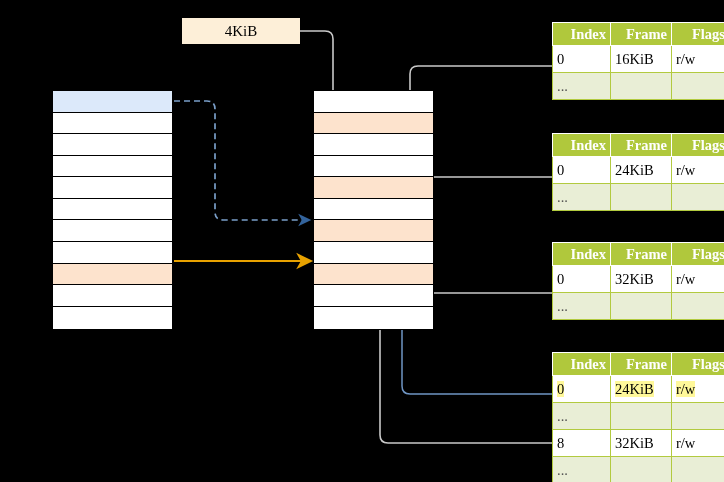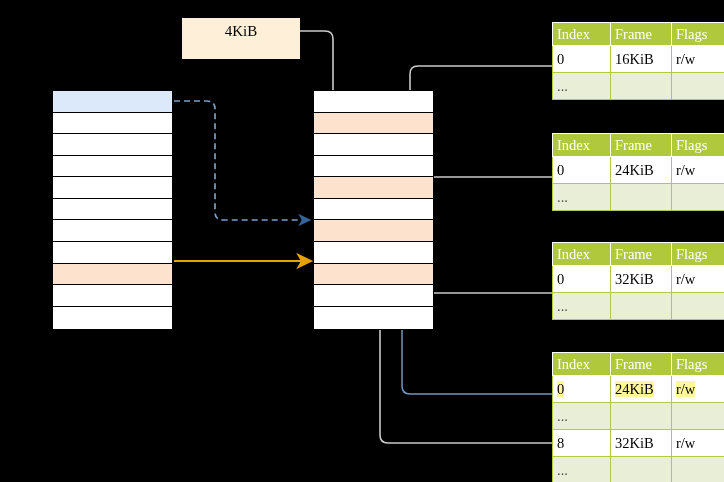--- a/index.html
+++ b/index.html
@@ -15,22 +15,22 @@
   .memrow.blue{background:#dce9fa;}
   .memrow.peach{background:#fde3cd;}
 
   
   .sizelabel{position:absolute;background:#fdefd8;color:#000;
              font-size:15px;line-height:26px;text-align:center;}
 
   
   .ptable{position:absolute;border-collapse:collapse;border:1px solid #b2ca3f;
           background:#fff;table-layout:fixed;}
-  .ptable th{background:#b0c83c;color:#fff;font-weight:normal;font-size:14.5px;
-             text-align:left;border:1px solid #ffffff;padding:2px 4px;height:23px;
+  .ptable th{background:#b0c83c;color:#fff;font-weight:bold;font-size:14.5px;
+             text-align:right;border:1px solid #ffffff;padding:2px 4px;height:23px;
              box-sizing:border-box;}
   .ptable td{font-size:14.5px;color:#000;text-align:left;border:1px solid #b2ca3f;
              padding:1px 4px;height:27px;box-sizing:border-box;background:#fff;}
   .ptable tr.ellipsis td{background:#e9eed6;color:#555;}
   .ptable td .hl{background:#fff89a;}
   .c-index{width:58px;}
   .c-frame{width:61px;margin-left:36px;}
   .c-flags{width:58px;}
 </style>
 </head>
@@ -80,21 +80,21 @@
 
     <g>
       <path d="M552,394 L192,394 Q184,394 184,386 L184,223" fill="none" stroke="#6f95c4" stroke-width="1.5" transform="translate(218,0)" marker-end="url(#ah-blue)"></path>
     </g>
 
     <g>
       <path d="M552,443 L388,443 Q380,443 380,435 L380,278" fill="none" stroke="#c9c9c9" stroke-width="1.6" marker-end="url(#ah-gray)"></path>
     </g>
   </svg>
 
-  <div class="sizelabel" style="left:182px;top:18px;width:118px;height:41px;">4KiB</div>
+  <div class="sizelabel" style="left:182px;top:18px;width:118px;height:26px;">4KiB</div>
 
   <div class="memcol" id="virtual-col" style="left:52px;top:90px;width:121px;height:240px;">
       <div class="memrow blue" style="height: 21.5636px;"></div>
       <div class="memrow" style="height: 21.5636px;"></div>
       <div class="memrow" style="height: 21.5636px;"></div>
       <div class="memrow" style="height: 21.5636px;"></div>
       <div class="memrow" style="height: 21.5636px;"></div>
       <div class="memrow" style="height: 21.5636px;"></div>
       <div class="memrow" style="height: 21.5636px;"></div>
       <div class="memrow" style="height: 21.5636px;"></div>

